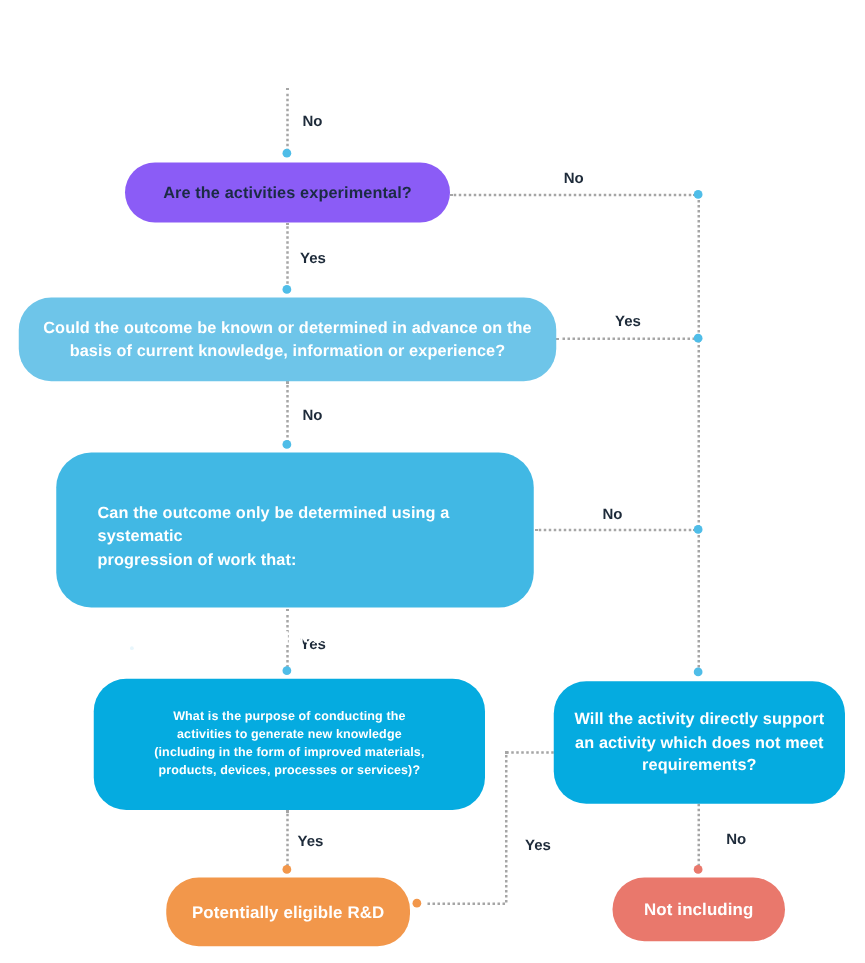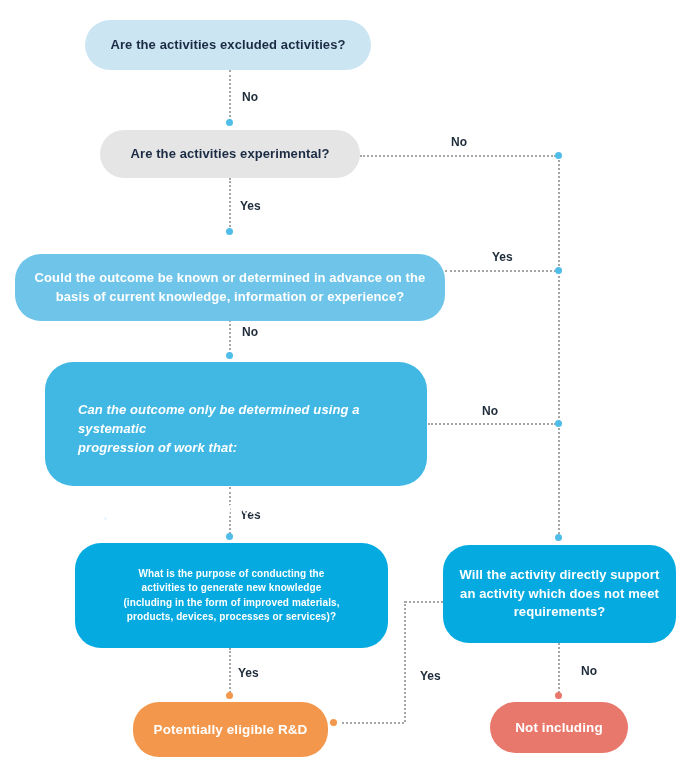--- a/index.html
+++ b/index.html
@@ -12,21 +12,21 @@
     position:absolute;border-radius:26px;
     display:flex;align-items:center;justify-content:center;
     text-align:center;font-weight:600;line-height:1.45;
     white-space:pre-line;letter-spacing:.1px;
   }
   .dark-text{color:#1b2b44;}
   .light-text{color:#ffffff;}
 
   #n-excluded{left:85px;top:20px;width:286px;height:50px;font-size:13px;border-radius:25px;}
   #n-experimental{left:100px;top:130px;width:260px;height:48px;font-size:13px;border-radius:24px;}
-  #n-outcome{left:15px;top:238px;width:430px;height:67px;font-size:13px;margin-top:16px;}
+  #n-outcome{left:15px;top:238px;width:430px;height:67px;font-size:13px;}
   #n-systematic{
     left:45px;top:362px;width:382px;height:124px;border-radius:28px;
     display:block;text-align:left;font-size:13px;box-sizing:border-box;
     padding:20px 18px 0 33px;
   }
   #n-purpose{left:75px;top:543px;width:313px;height:105px;font-size:10px;}
   #n-support{left:443px;top:545px;width:233px;height:98px;font-size:13px;}
   #n-eligible{left:133px;top:702px;width:195px;height:55px;font-size:13.5px;}
   #n-noteligible{left:490px;top:702px;width:138px;height:51px;font-size:13.5px;}
 
@@ -115,28 +115,27 @@
   <span class="elabel" id="l-experimental-yes">Yes</span>
   <span class="elabel" id="l-experimental-no">No</span>
   <span class="elabel" id="l-outcome-yes">Yes</span>
   <span class="elabel" id="l-outcome-no">No</span>
   <span class="elabel" id="l-systematic-no">No</span>
   <span class="elabel" id="l-systematic-yes">Yes</span>
   <span class="elabel" id="l-purpose-yes">Yes</span>
   <span class="elabel" id="l-support-yes">Yes</span>
   <span class="elabel" id="l-support-no">No</span>
 
-  <div class="node dark-text" id="n-excluded" style="background: rgb(203, 229, 243);">Are the activities excluded activities?</div>
 
-  <div class="node dark-text" id="n-experimental" style="background: #e5e5e5;">Are the activities experimental?</div>
+  <div class="node dark-text" id="n-experimental" style="background: #8b5cf6;">Are the activities experimental?</div>
 
   <div class="node light-text" id="n-outcome" style="background: rgb(110, 197, 233);">Could the outcome be known or determined in advance on the
 basis of current knowledge, information or experience?</div>
 
-  <div class="node light-text" id="n-systematic" style="background: rgb(65, 184, 228); font-style: italic;">
+  <div class="node light-text" id="n-systematic" style="background: rgb(65, 184, 228);">
     <div class="sys-title">Can the outcome only be determined using a systematic
 progression of work that:</div>
     <ul class="sys-bullets">
       <li>
         <span class="bdot"></span>
         <span>is based on principles of science; and</span>
       </li>
       <li>
         <span class="bdot"></span>
         <span>follows the scientific method; and</span>

